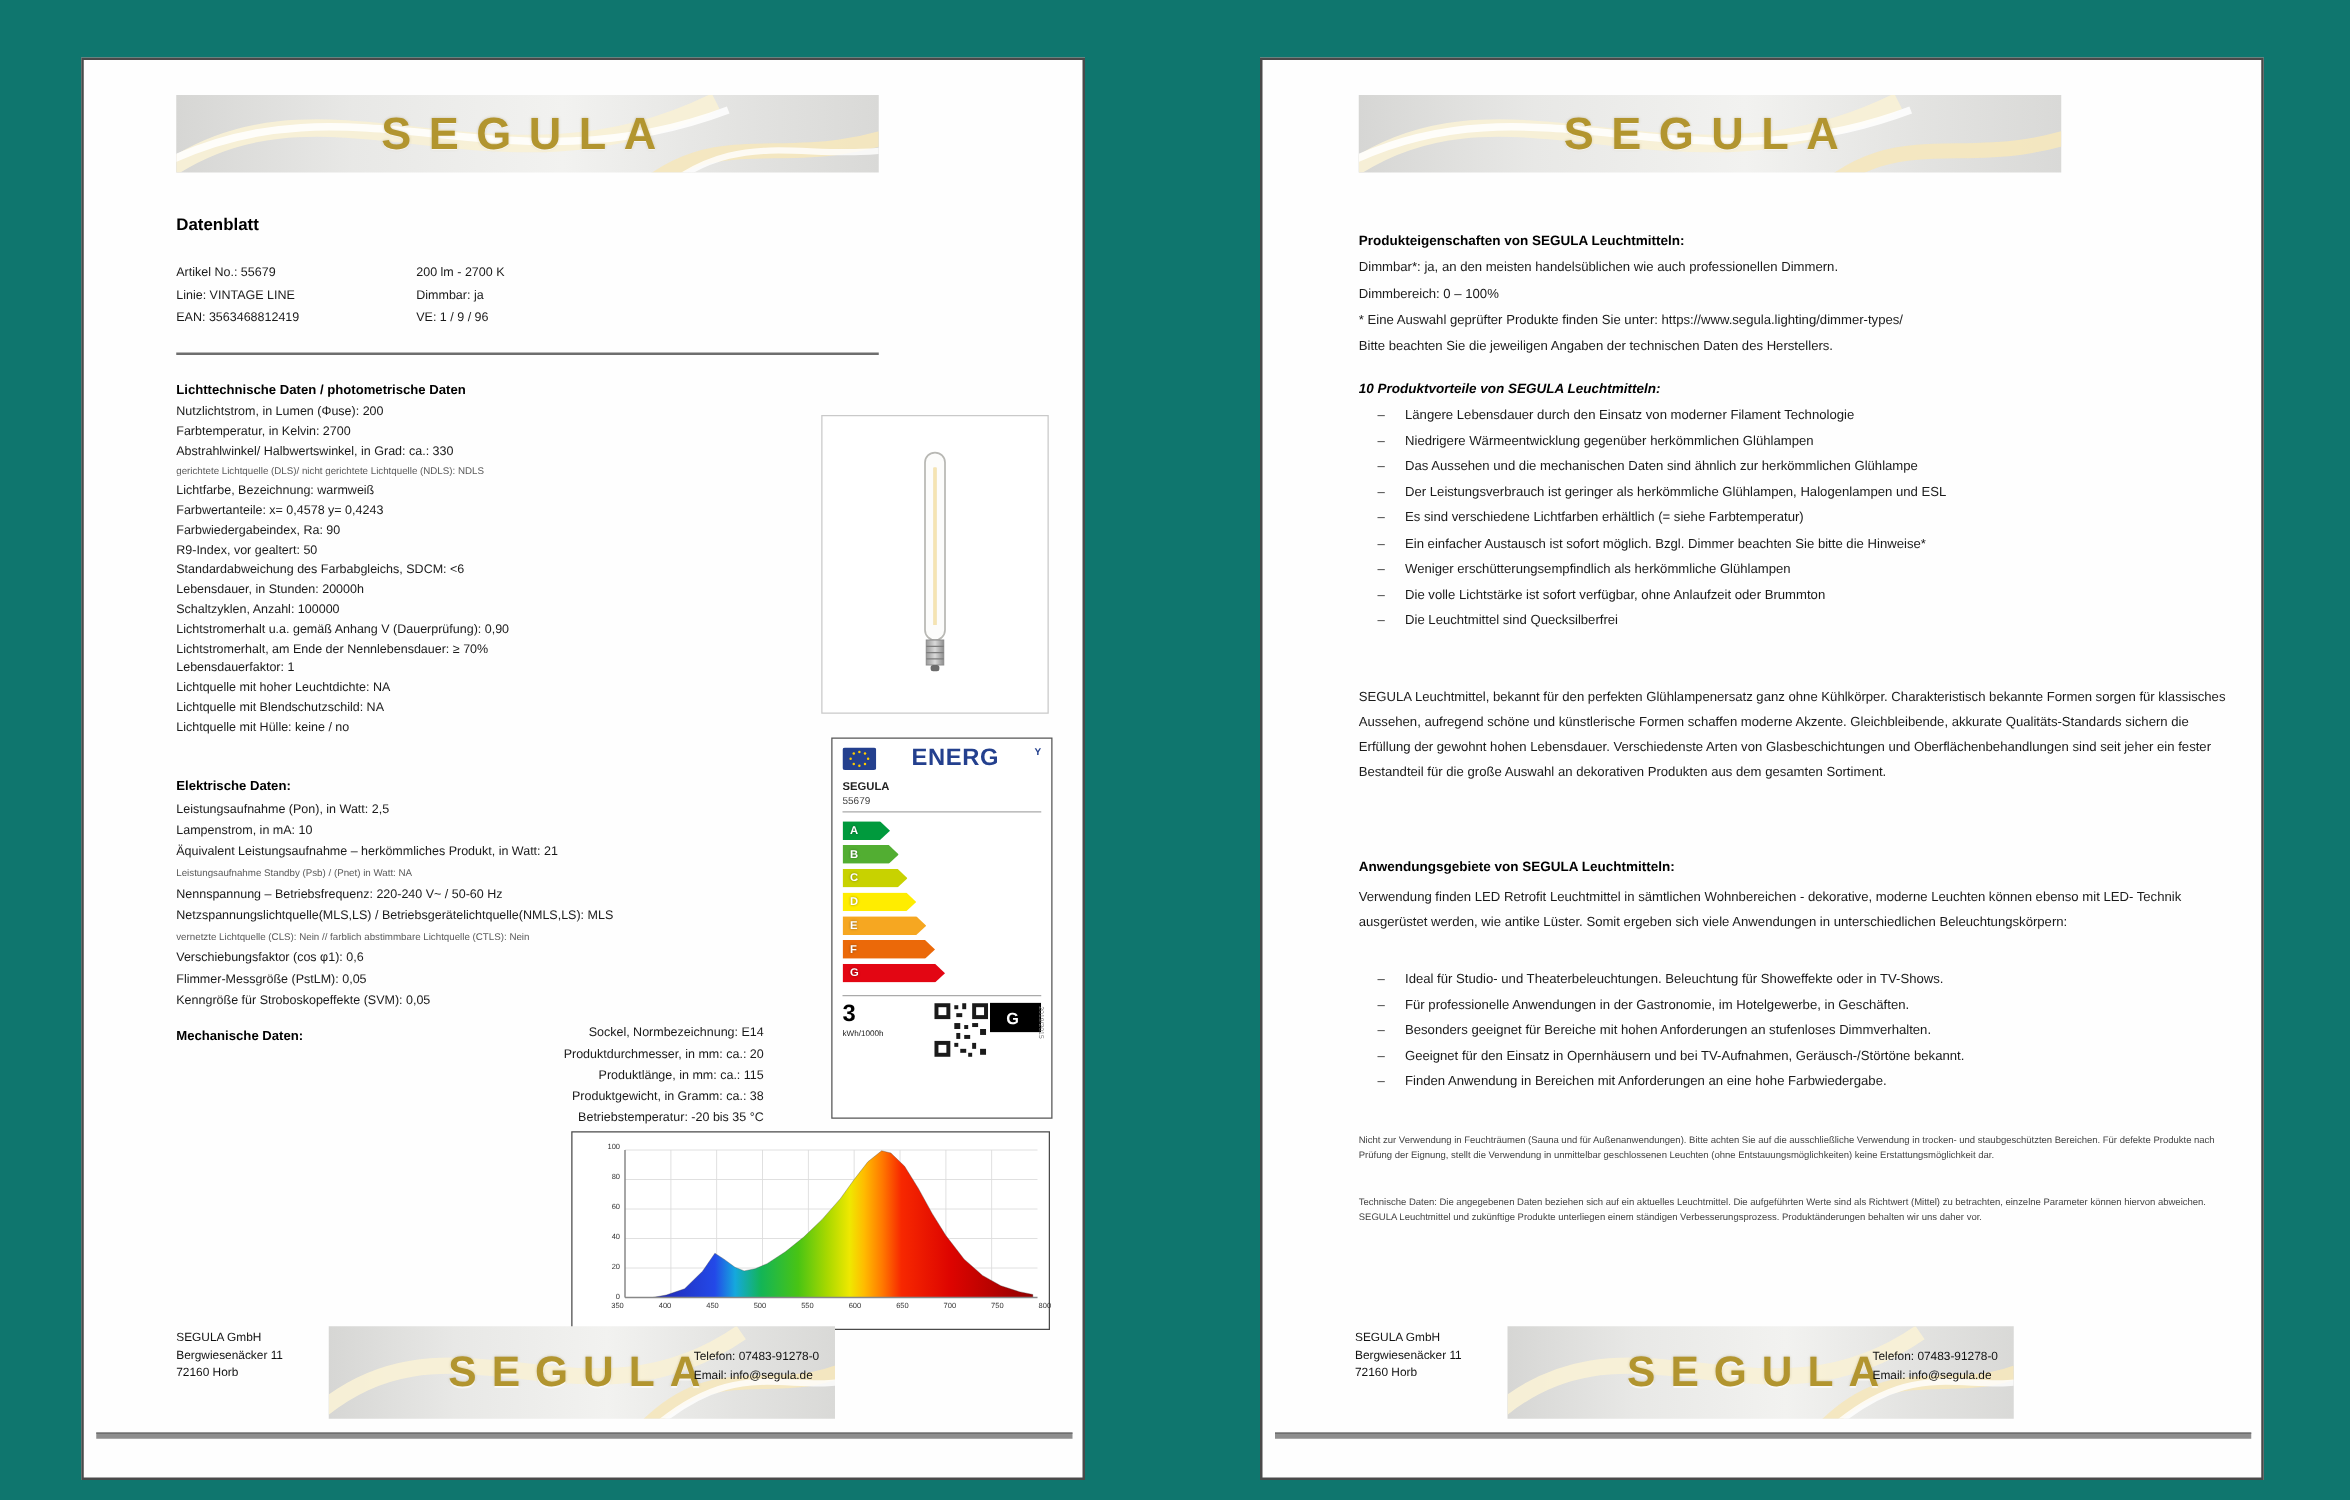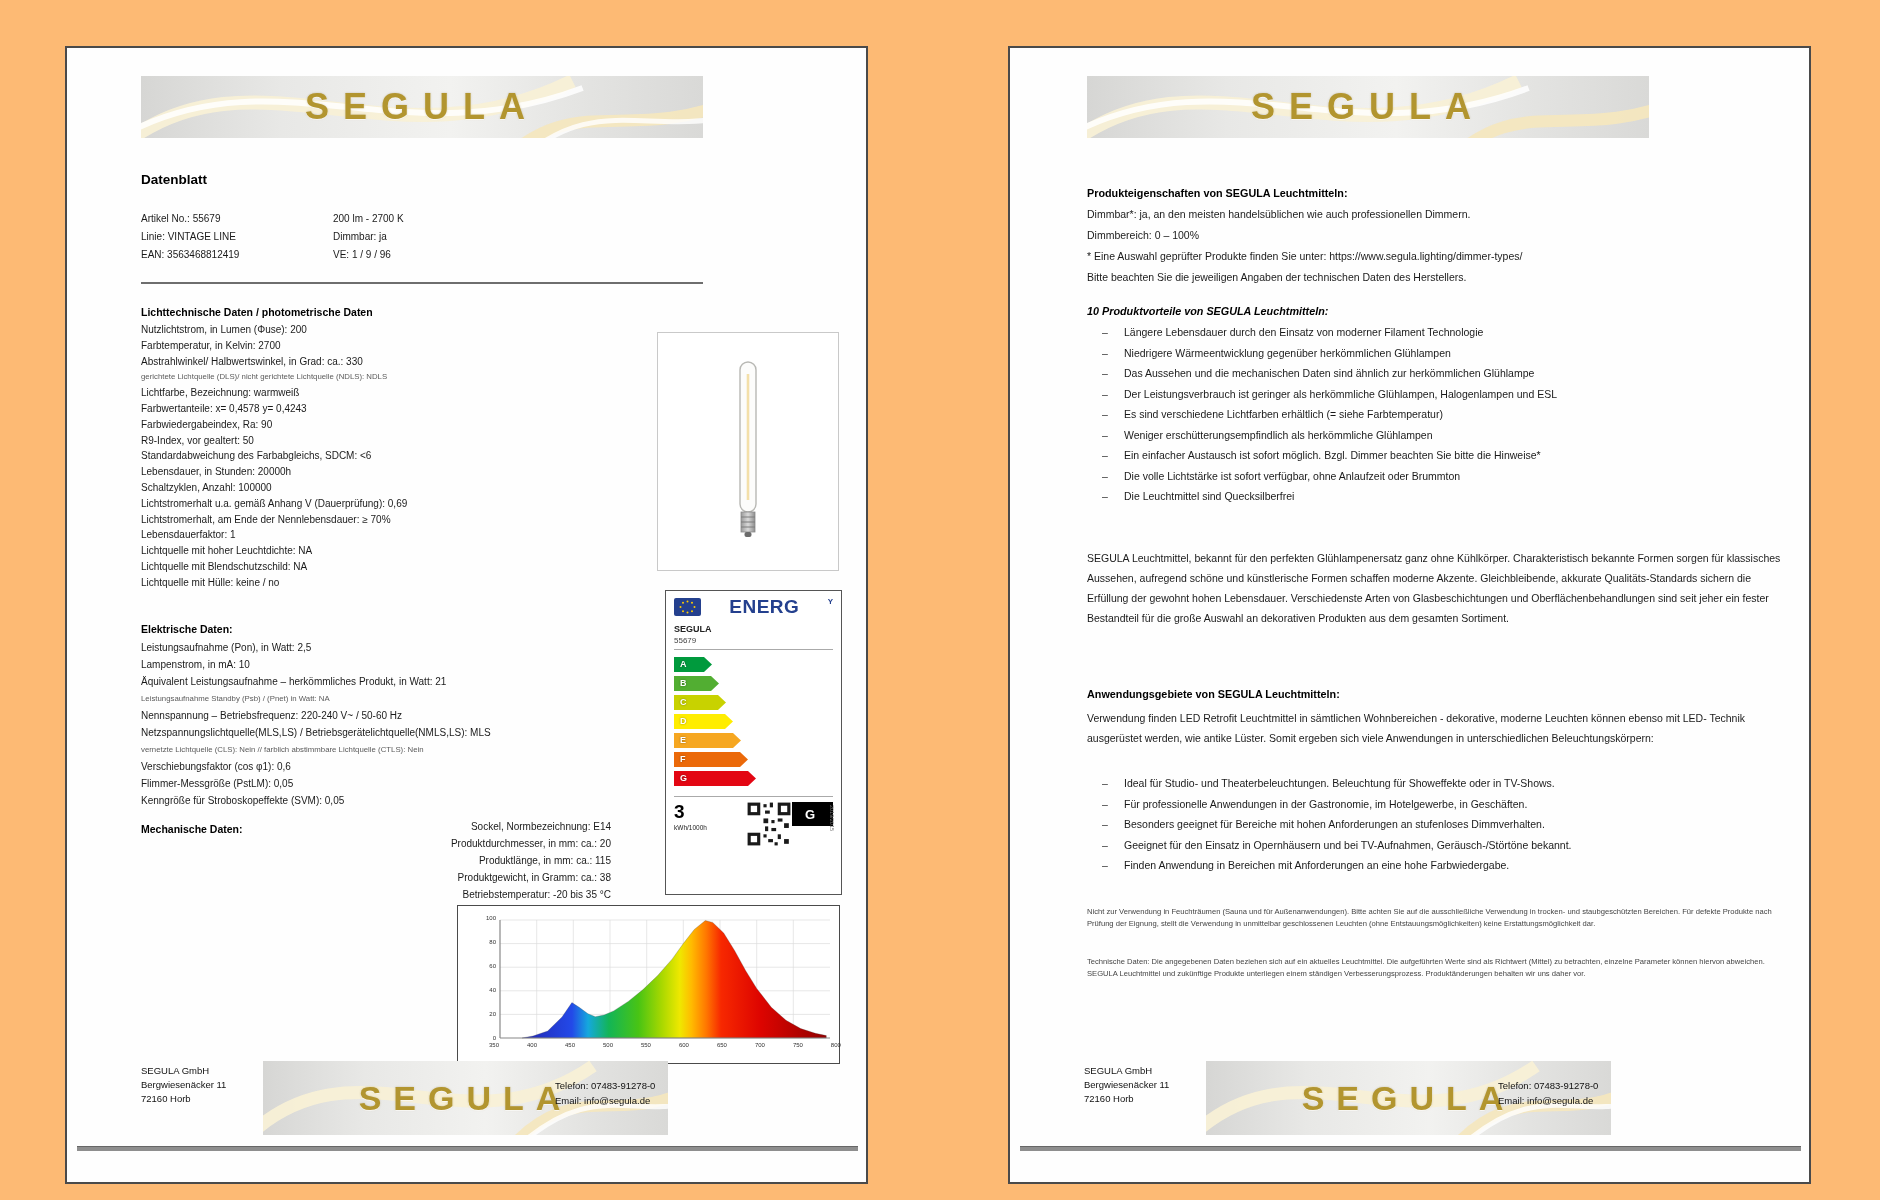--- a/index.html
+++ b/index.html
@@ -1,16 +1,16 @@
 <!DOCTYPE html>
 <html><head>
 <meta charset="utf-8">
 <style>
   html,body{margin:0;padding:0;background:#ffffff;}
-  .canvas{position:relative;width:1880px;height:1200px;background:#fdba74;overflow:hidden;
+  .canvas{position:relative;width:1880px;height:1200px;background:#0f766e;overflow:hidden;
           font-family:"Liberation Sans",sans-serif;color:#1a1a1a;}
   .page{position:absolute;top:46px;width:803px;height:1138px;background:#fefefe;
         border:2px solid #4a4a4a;box-sizing:border-box;}
   #page1{left:65px;}
   #page2{left:1008px;}
 
   
   .banner{position:absolute;overflow:hidden;background:linear-gradient(90deg,#d6d6d4 0%,#e8e8e6 25%,#f2f2f0 55%,#e3e3e1 80%,#d9d9d7 100%);
           display:flex;align-items:center;justify-content:center;}
   .banner svg{position:absolute;left:0;top:0;width:100%;height:100%;}
@@ -122,21 +122,21 @@
         <div class="line">Farbtemperatur, in Kelvin: 2700</div>
         <div class="line">Abstrahlwinkel/ Halbwertswinkel, in Grad: ca.: 330</div>
         <div class="line small">gerichtete Lichtquelle (DLS)/ nicht gerichtete Lichtquelle (NDLS): NDLS</div>
         <div class="line">Lichtfarbe, Bezeichnung: warmweiß</div>
         <div class="line">Farbwertanteile: x= 0,4578  y= 0,4243</div>
         <div class="line">Farbwiedergabeindex, Ra: 90</div>
         <div class="line">R9-Index, vor gealtert: 50</div>
         <div class="line">Standardabweichung des Farbabgleichs, SDCM: &lt;6</div>
         <div class="line">Lebensdauer, in Stunden: 20000h</div>
         <div class="line">Schaltzyklen, Anzahl: 100000</div>
-        <div class="line">Lichtstromerhalt u.a. gemäß Anhang V (Dauerprüfung): 0,69</div>
+        <div class="line">Lichtstromerhalt u.a. gemäß Anhang V (Dauerprüfung): 0,90</div>
         <div class="line">Lichtstromerhalt, am Ende der Nennlebensdauer: ≥ 70%</div>
         <div class="line">Lebensdauerfaktor: 1</div>
         <div class="line">Lichtquelle mit hoher Leuchtdichte: NA</div>
         <div class="line">Lichtquelle mit Blendschutzschild: NA</div>
         <div class="line">Lichtquelle mit Hülle: keine / no</div>
       </div>
 
     <div class="sec-head" style="left:74px;top:575px;">Elektrische Daten:</div>
     <div class="spec-list" style="left:74px;top:591px;line-height:17px;">
         <div class="line">Leistungsaufnahme (Pon), in Watt: 2,5</div>
@@ -347,22 +347,22 @@
         <div>Bitte beachten Sie die jeweiligen Angaben der technischen Daten des Herstellers.</div>
       </div>
 
     <div class="p2-head" style="top:257px;font-style:italic;">10 Produktvorteile von SEGULA Leuchtmitteln:</div>
     <div class="p2-bullets" style="top:274px;">
         <div class="bullet">Längere Lebensdauer durch den Einsatz von moderner Filament Technologie</div>
         <div class="bullet">Niedrigere Wärmeentwicklung gegenüber herkömmlichen Glühlampen</div>
         <div class="bullet">Das Aussehen und die mechanischen Daten sind ähnlich zur herkömmlichen Glühlampe</div>
         <div class="bullet">Der Leistungsverbrauch ist geringer als herkömmliche Glühlampen, Halogenlampen und ESL</div>
         <div class="bullet">Es sind verschiedene Lichtfarben erhältlich (= siehe Farbtemperatur)</div>
+        <div class="bullet">Ein einfacher Austausch ist sofort möglich. Bzgl. Dimmer beachten Sie bitte die Hinweise*</div>
         <div class="bullet">Weniger erschütterungsempfindlich als herkömmliche Glühlampen</div>
-        <div class="bullet">Ein einfacher Austausch ist sofort möglich. Bzgl. Dimmer beachten Sie bitte die Hinweise*</div>
         <div class="bullet">Die volle Lichtstärke ist sofort verfügbar, ohne Anlaufzeit oder Brummton</div>
         <div class="bullet">Die Leuchtmittel sind Quecksilberfrei</div>
       </div>
 
     <div class="p2-para" style="top:500px;">SEGULA Leuchtmittel, bekannt für den perfekten Glühlampenersatz ganz ohne Kühlkörper. Charakteristisch bekannte Formen sorgen für klassisches Aussehen, aufregend schöne und künstlerische Formen schaffen moderne Akzente. Gleichbleibende, akkurate Qualitäts-Standards sichern die Erfüllung der gewohnt hohen Lebensdauer. Verschiedenste Arten von Glasbeschichtungen und Oberflächenbehandlungen sind seit jeher ein fester Bestandteil für die große Auswahl an dekorativen Produkten aus dem gesamten Sortiment.</div>
 
     <div class="p2-head" style="top:640px;">Anwendungsgebiete von SEGULA Leuchtmitteln:</div>
     <div class="p2-para" style="top:660px;">Verwendung finden LED Retrofit Leuchtmittel in sämtlichen Wohnbereichen - dekorative, moderne Leuchten können ebenso mit LED- Technik ausgerüstet werden, wie antike Lüster. Somit ergeben sich viele Anwendungen in unterschiedlichen Beleuchtungskörpern:</div>
     <div class="p2-bullets" style="top:725px;">
         <div class="bullet">Ideal für Studio- und Theaterbeleuchtungen. Beleuchtung für Showeffekte oder in TV-Shows.</div>

